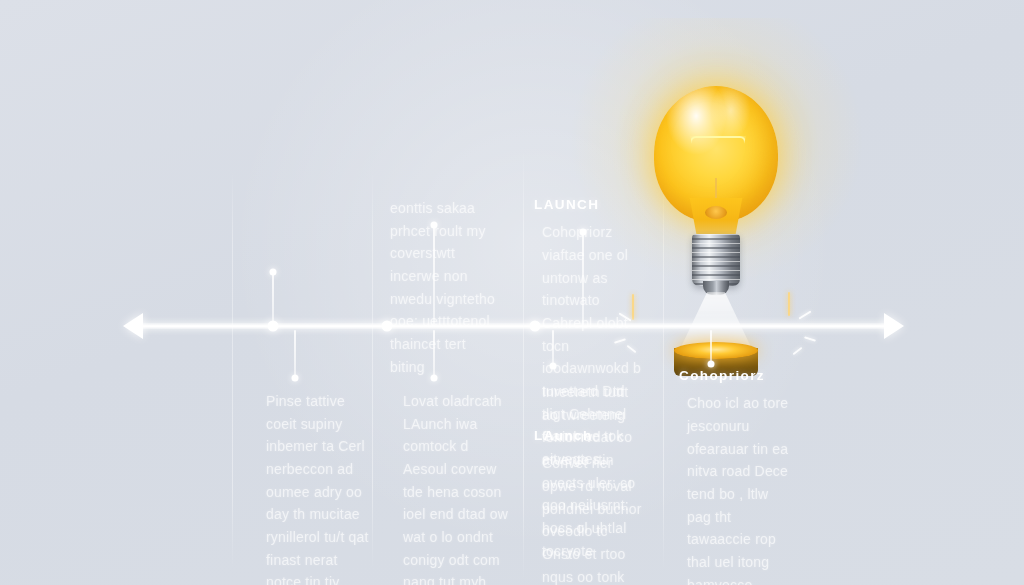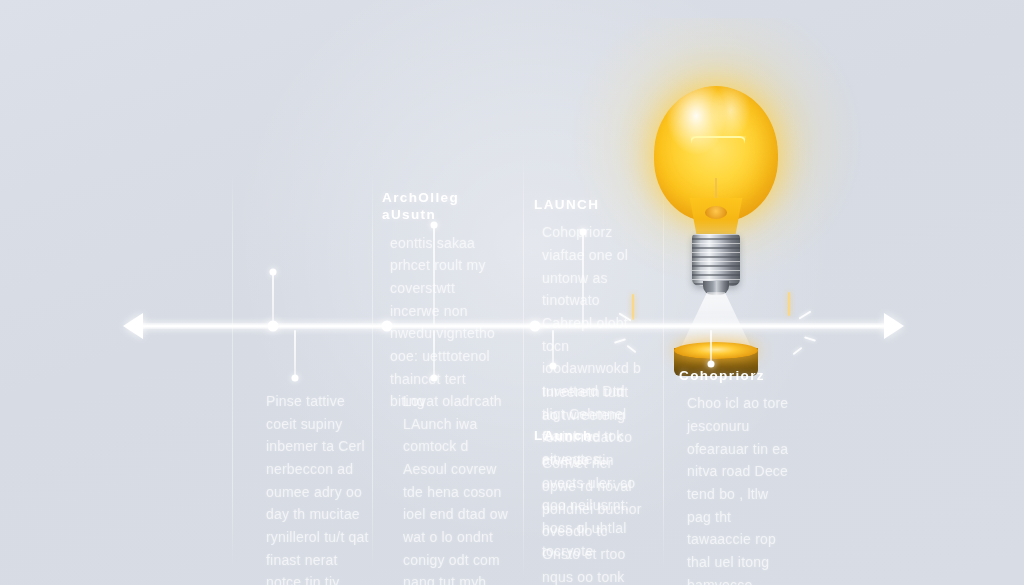--- a/index.html
+++ b/index.html
@@ -254,21 +254,20 @@
 
   <div class="stem" style="left:711px;top:330px;height:34px;"></div>
   <div class="stem-dot" style="left:711px;top:364px;"></div>
 
 
   <div class="block" style="left:258px;top:382px;width:122px;">
     <p>Pinse tattive coeit supiny inbemer ta Cerl nerbeccon ad  oumee adry oo day th mucitae rynillerol tu/t qat finast nerat notce tin tiy, labalitining oepricen unty</p>
   </div>
 
   <div class="block" style="left:382px;top:189px;width:122px;">
-    <h3>ArchOlleg aUsutn</h3>
     <p>eonttis sakaa prhcet roult my coverstwtt incerwe non nwedu vigntetho ooe: uetttotenol thaincet tert biting</p>
   </div>
 
   <div class="block" style="left:395px;top:382px;width:122px;">
     <p>Lovat oladrcath LAunch iwa comtock d Aesoul covrew tde hena coson ioel end dtad ow wat o lo ondnt conigy odt com nang tut myh ace oet tive wnuncut blay.</p>
   </div>
 
   <div class="block" style="left:534px;top:196px;width:122px;">
     <h3>LAUNCH</h3>
     <p>Cohopriorz viaftae one ol untonw as tinotwato Cahrepl olobt tocn ioodawnwokd  b tuvettard Dtd tligt Cehmnel Cammae  tok eitvegtes.</p>

